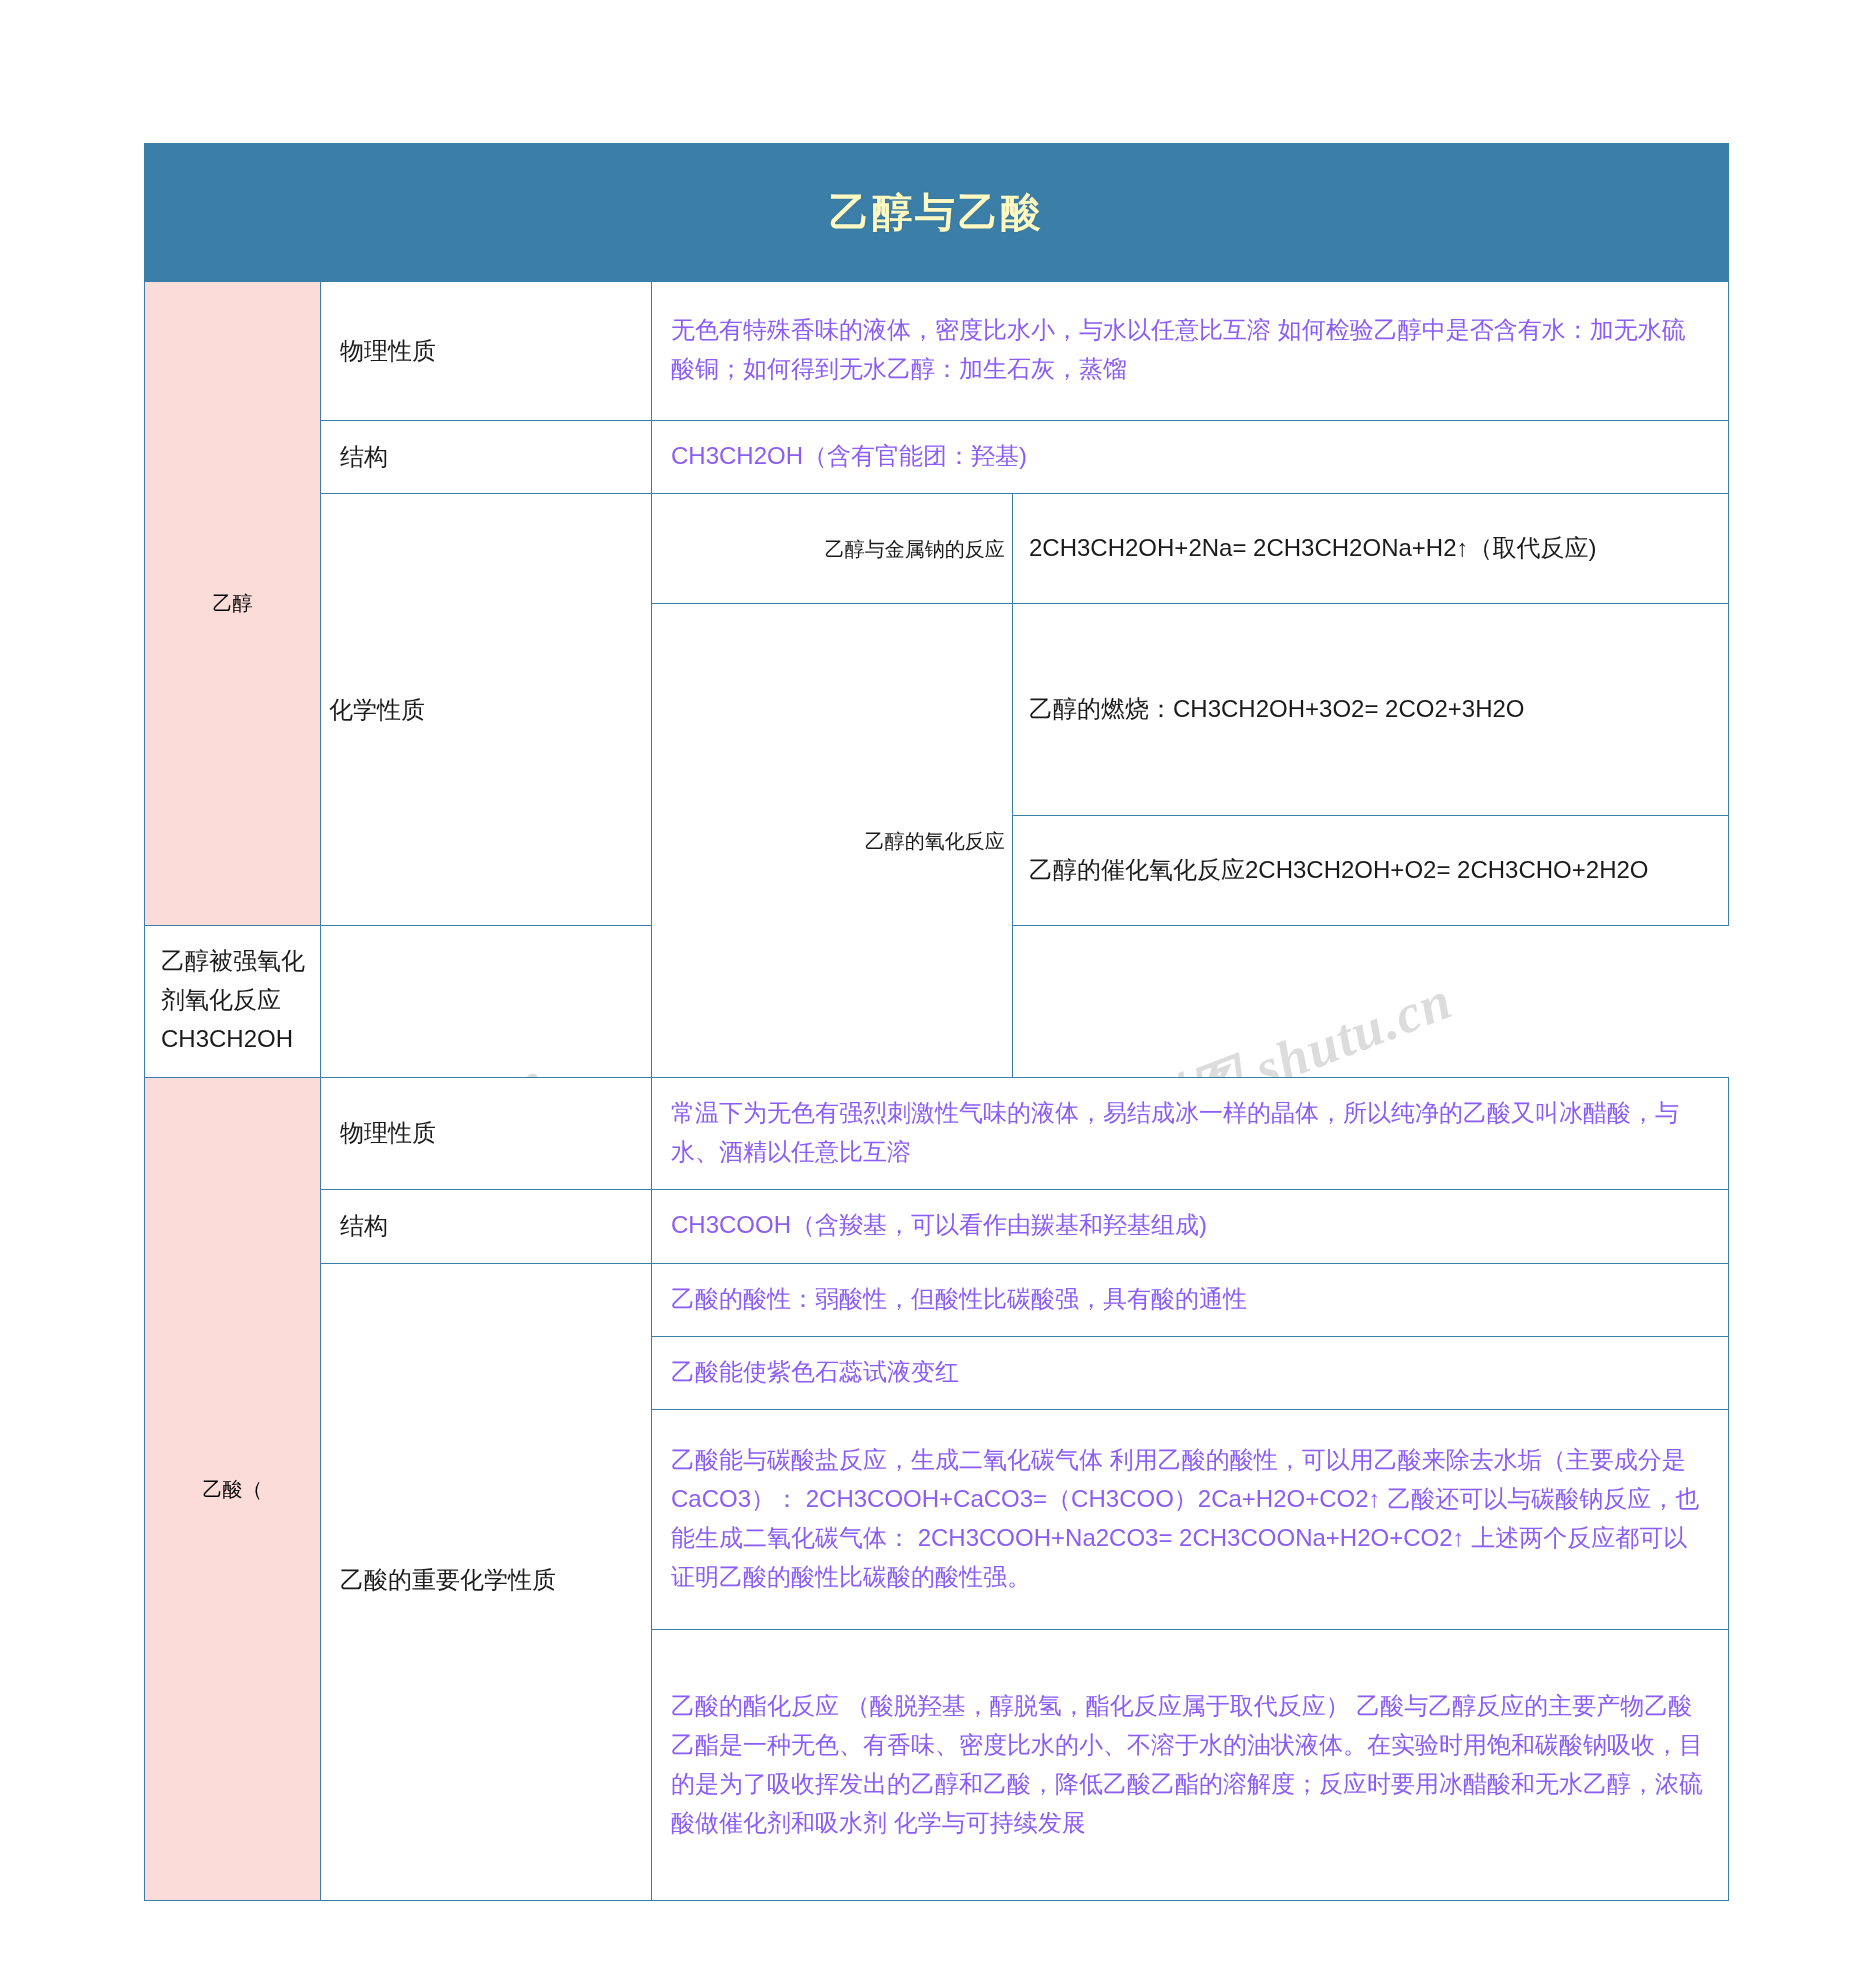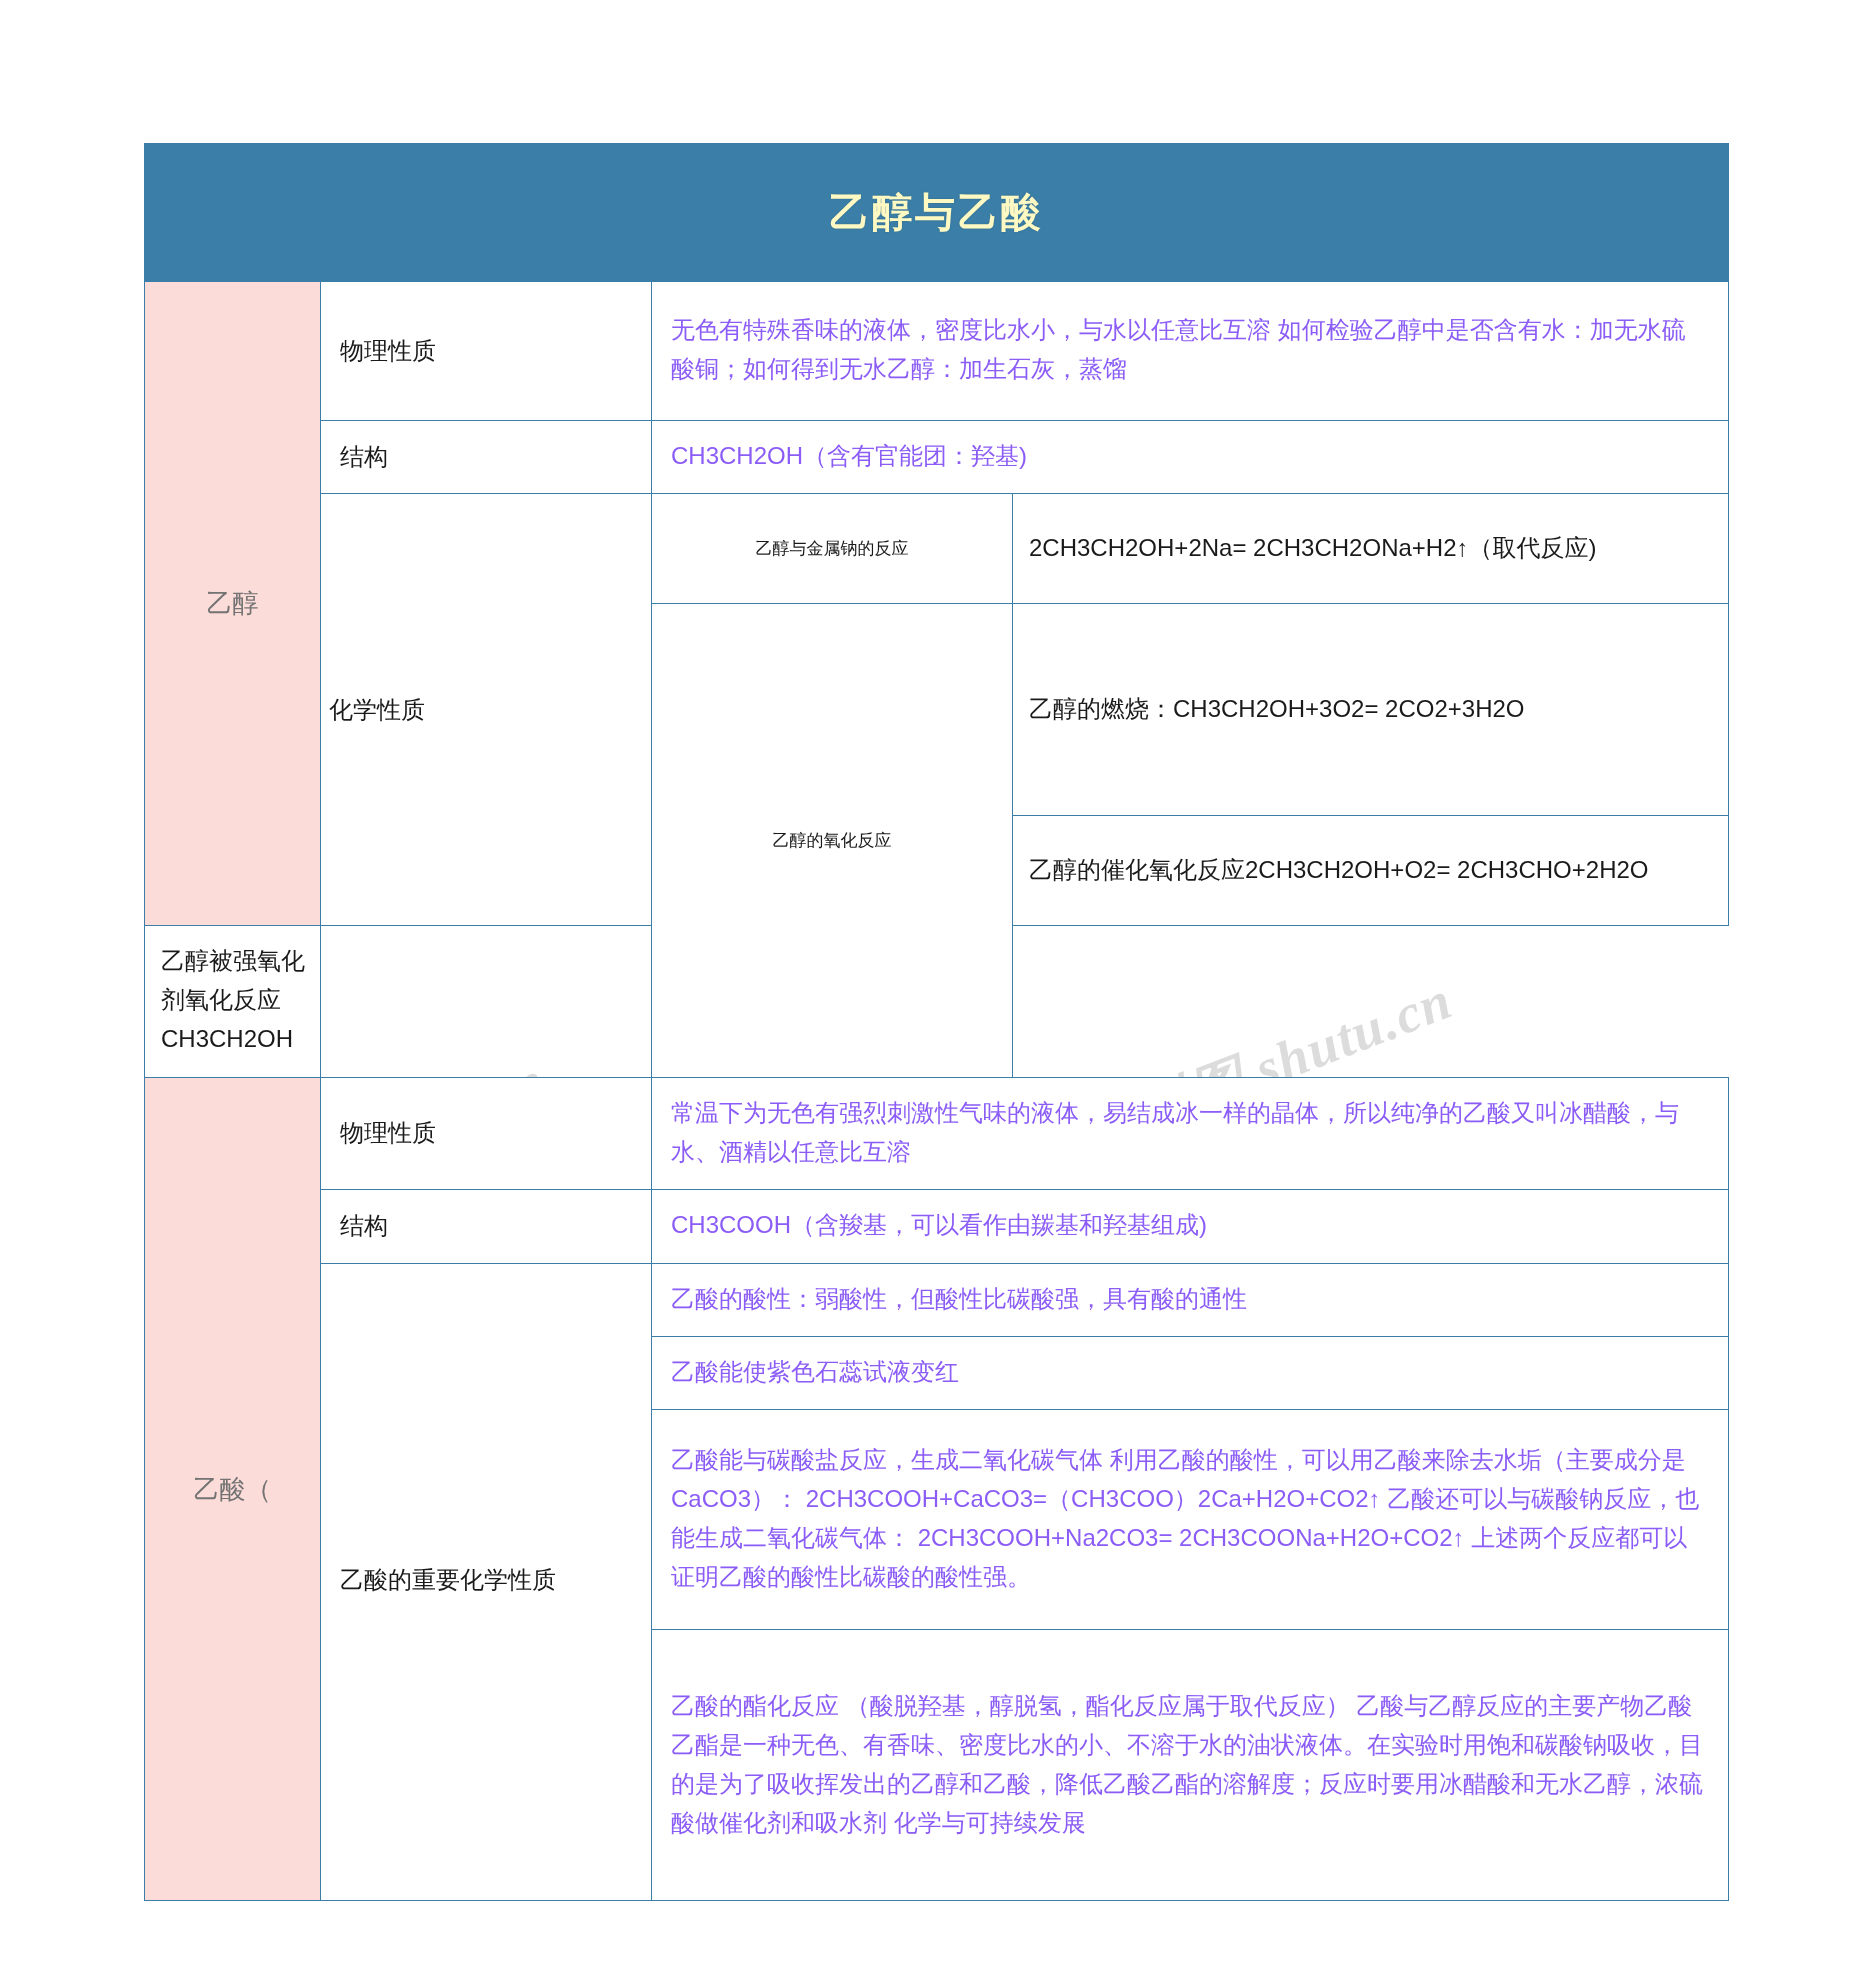--- a/index.html
+++ b/index.html
@@ -58,43 +58,43 @@
     font-size:40px;
     font-weight:700;
     height:138px;
     letter-spacing:2.9px;
     text-shadow:0 0 2.2px rgba(0,0,0,.18);
   }
 
   .cat-cell{
     background:#FBDCD9 !important;
     text-align:center;
-    font-size:26px;
-    color:#737373;
+    font-size:20px;
+    color:#000000;
     width:176px;
   }
 
   .prop-cell{
     font-size:24px;
     color:#1a1a1a;
     padding:13px 0 13px 19px;
     line-height:1.5;
   }
   .prop-cell.mid{ width:331px;margin-left:15px; }
 
   .body-cell{
     font-size:24px;
     color:#8b5cf6;
     line-height:1.62;
     padding:16px 20.5px 17.6px 19px;
   }
   .sub-label{
-    font-size:17px;
+    font-size:20px;
     color:#1a1a1a;
-    text-align:center;
+    text-align:right;
     padding:13px 7.3px;
     line-height:1.5;
   }
   .eq-cell{
     font-size:24px;
     color:#1a1a1a;
     line-height:1.62;
     padding:16px 11.7px 17.6px 16px;
   }
 </style>

